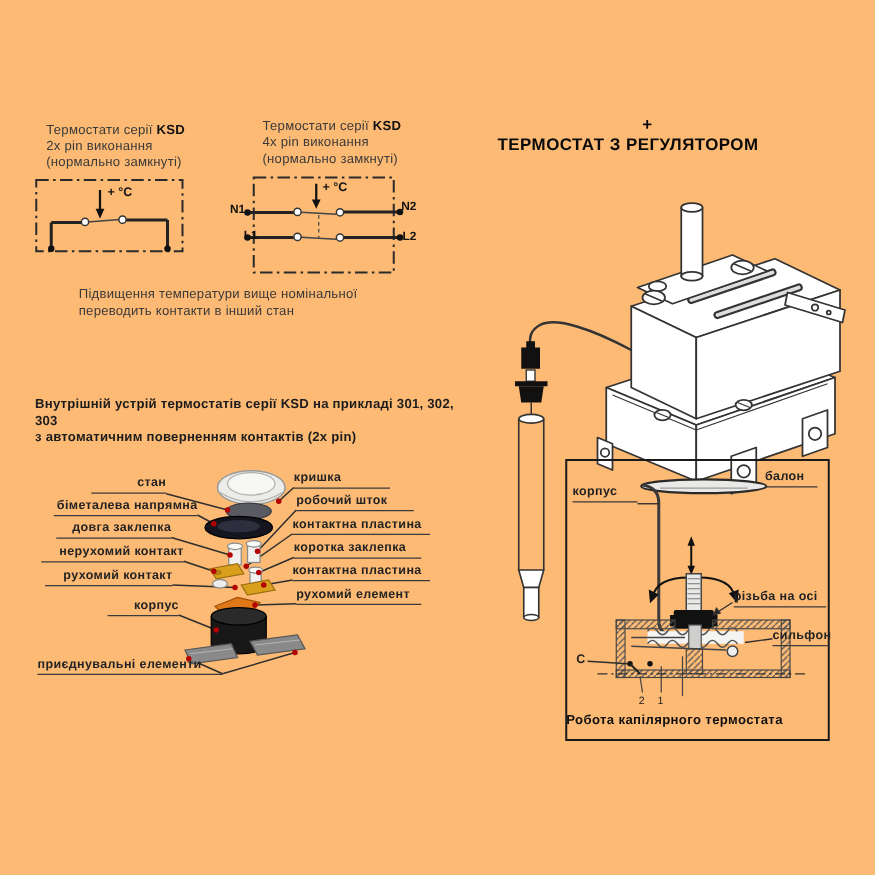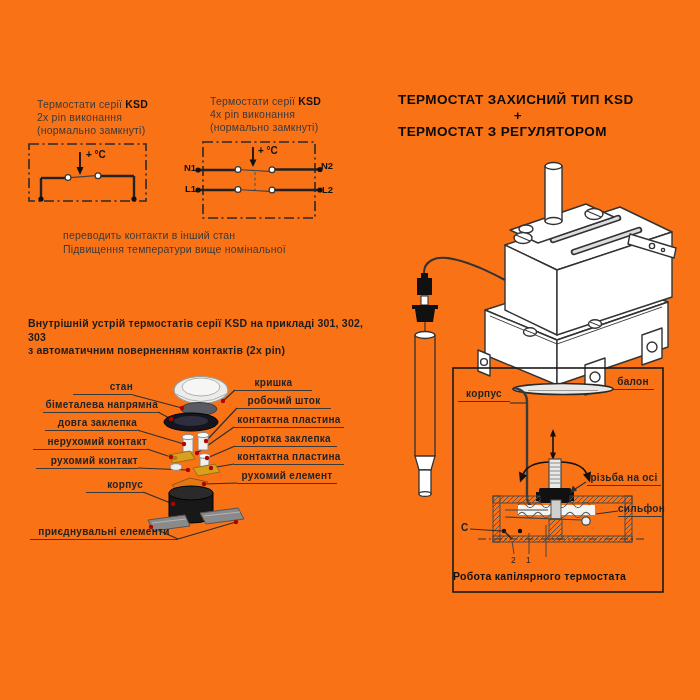--- a/index.html
+++ b/index.html
@@ -1,26 +1,26 @@
 <!DOCTYPE html>
 <html><head>
 <meta charset="utf-8">
 <style>
   html,body{margin:0;padding:0;background:#fff;}
-  .page{position:relative;width:700px;height:700px;background:#f97316;overflow:hidden;
+  .page{position:relative;width:700px;height:700px;background:#fdba74;overflow:hidden;
         font-family:"Liberation Sans",sans-serif;}
   .small{position:absolute;font:400 10.5px/13px "Liberation Sans",sans-serif;color:#3a3a3a;letter-spacing:.2px;}
   .small b{font-weight:700;color:#111;}
   .note{position:absolute;font:400 10.5px/14px "Liberation Sans",sans-serif;color:#3a3a3a;letter-spacing:.2px;}
   .title{position:absolute;font:700 13.5px/16px "Liberation Sans",sans-serif;color:#0a0a0a;letter-spacing:.4px;width:240px;}
   .title .plus{text-align:center;}
   .heading{position:absolute;font:700 10.5px/13.5px "Liberation Sans",sans-serif;color:#1c1c1c;letter-spacing:.2px;}
   .temp{position:absolute;font:700 10px/11px "Liberation Sans",sans-serif;color:#111;}
   .term{position:absolute;font:700 9.5px/10px "Liberation Sans",sans-serif;color:#111;}
-  .lbl{position:absolute;font:600 10px/12px "Liberation Sans",sans-serif;color:#232323;letter-spacing:.3px;text-align:center;}
+  .lbl{position:absolute;font:600 10px/12px "Liberation Sans",sans-serif;color:#232323;letter-spacing:.3px;}
   .u{border-bottom:1.3px solid #3a3a3a;padding-bottom:1px;}
   .r{text-align:right;}
   .digit{position:absolute;font:400 8.5px/9px "Liberation Sans",sans-serif;color:#222;}
   .caption{position:absolute;font:700 10.5px/12px "Liberation Sans",sans-serif;color:#101010;
            text-align:left;letter-spacing:.3px;}
   svg{position:absolute;overflow:visible;}
 </style>
 </head>
 <body>
 
@@ -80,30 +80,29 @@
       <line x1="55" y1="51.8" x2="83" y2="53.4" stroke="#444" stroke-width="1.1"></line>
       <circle cx="52" cy="51.5" r="2.9" fill="#fff" stroke="#333" stroke-width="1.2"></circle>
       <circle cx="86" cy="52" r="2.9" fill="#fff" stroke="#333" stroke-width="1.2"></circle>
       <circle cx="12" cy="52" r="2.6" fill="#111"></circle>
       <circle cx="134" cy="52" r="2.6" fill="#111"></circle>
     </g>
   </svg>
   <div class="temp" style="left:258px;top:145px;">+ °C</div>
   <div class="term" style="left:184px;top:163px;">N1</div>
   <div class="term" style="left:321px;top:161px;">N2</div>
-  <div class="term" style="left:185px;top:184px;">L1</div>
+  <div class="term" style="left:195px;top:184px;">L1</div>
   <div class="term" style="left:322px;top:185px;">L2</div>
 
   <div class="note" style="left:63px;top:228px;">
+    <div>Підвищення температури вище номінальної</div>
     <div>переводить контакти в інший стан</div>
-    <div>Підвищення температури вище номінальної</div>
   </div>
 
   <div class="title" style="left:398px;top:92px;">
-    <div>ТЕРМОСТАТ ЗАХИСНИЙ ТИП KSD</div>
     <div class="plus">+</div>
     <div>ТЕРМОСТАТ З РЕГУЛЯТОРОМ</div>
   </div>
 
   <svg style="left:390px;top:150px;" width="290" height="360" viewBox="0 0 290 360">
     <g fill="#fff" stroke="#333" stroke-width="1.4" stroke-linejoin="round">
 
       <polygon points="95,160 167,190 278,152 206,124"></polygon>
       <polygon points="95,160 167,190 167,235 95,205"></polygon>
       <polygon points="167,190 278,152 278,197 167,235"></polygon>

